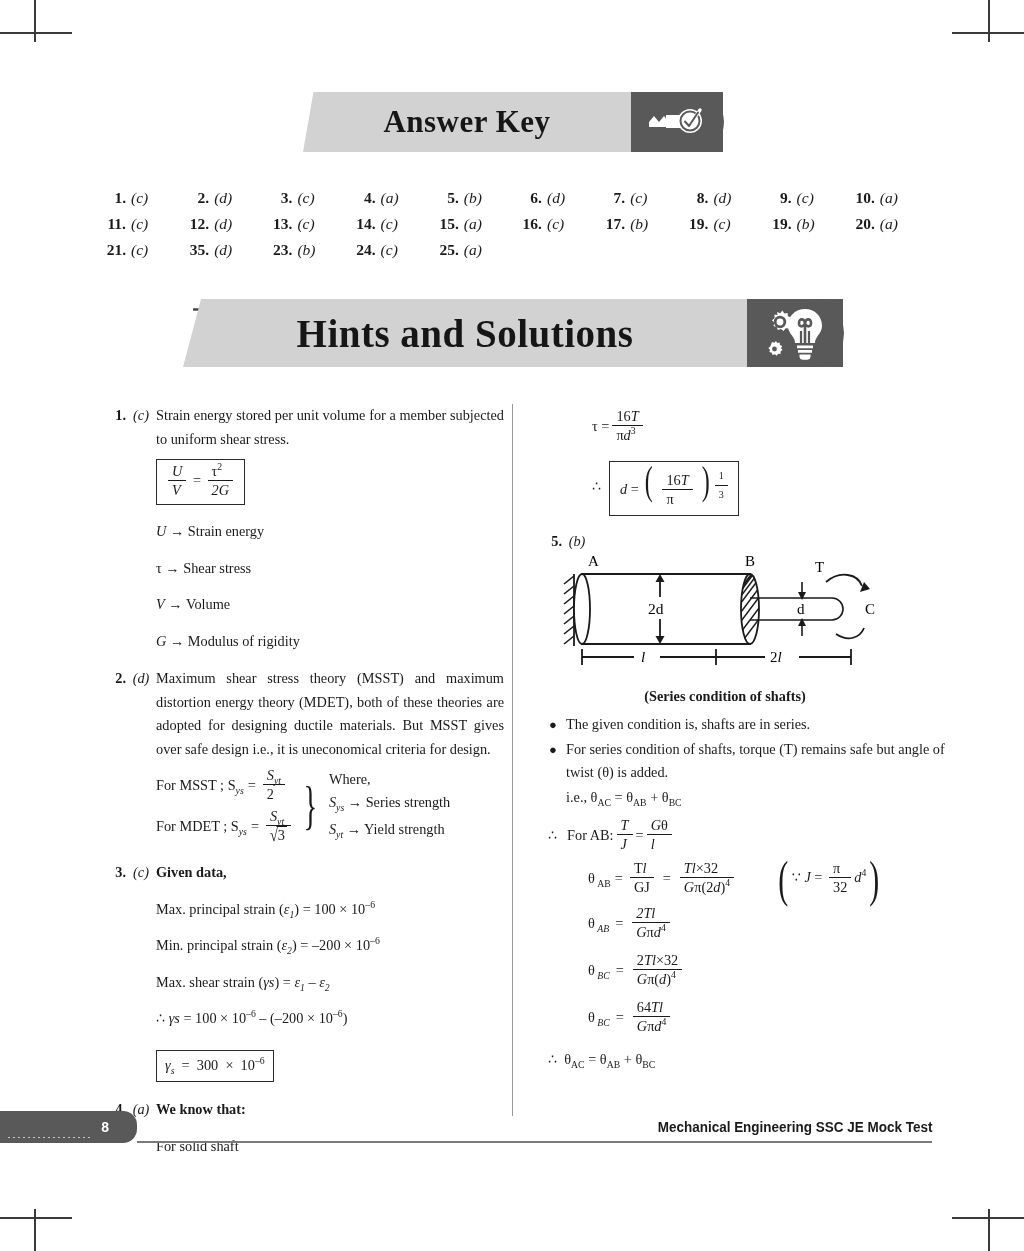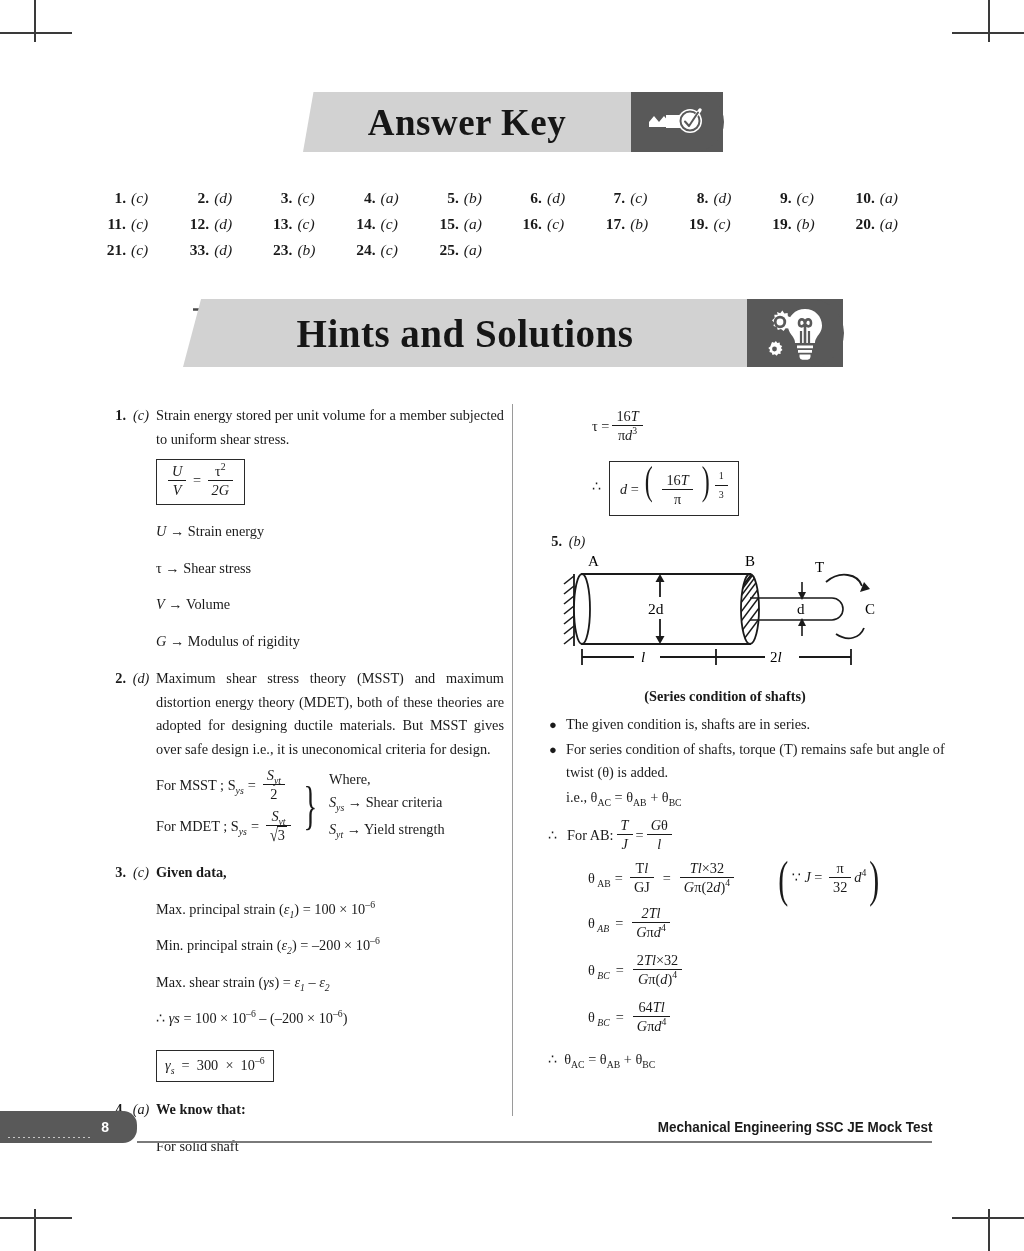--- a/index.html
+++ b/index.html
@@ -109,21 +109,20 @@
   .sol-body { flex: 1; text-align: justify; font-family: Liberation Serif, serif; }
   .sol-body.nojust { text-align: left; }
   .b { font-weight: bold; }
   .i { font-style: italic; }
 
   
   .frac {
     display: inline-flex;
     flex-direction: column;
     vertical-align: middle;
-    text-align: center;
     margin: 0 3px;
     position: relative;
     top: -1px;
   }
   .frac .num { padding: 0 4px; border-bottom: 1.1px solid #1a1a1a; line-height: 18px; }
   .frac .den { padding: 0 4px; line-height: 18px; }
   sup { font-size: .68em; vertical-align: super; line-height: 0; }
   sub { font-size: .68em; vertical-align: sub; line-height: 0; }
   .boxed {
     display: inline-block;
@@ -219,21 +218,21 @@
 <div class="crop h" style="left:0; bottom:32px;"></div>
 <div class="crop v" style="left:988px; bottom:0;"></div>
 <div class="crop h" style="right:0; bottom:32px;"></div>
 
 <div class="banner-wrap" style="left:303px; top:92px; width:420px; height:60px;">
   <svg class="ribbon-tail" viewBox="0 0 420 68" preserveAspectRatio="none">
     <path d="M13 14 L30 14 L17 60 L400 60 Q416 60 414 46" fill="none" stroke="#4a4a4a" stroke-width="3"></path>
   </svg>
   <div class="banner">
     <div class="banner-body">
-      <span class="banner-title" style="font-size:37px;">Answer Key</span>
+      <span class="banner-title" style="font-size:31px;">Answer Key</span>
     </div>
     <div class="banner-icon-area" style="width:92px;">
       <svg width="62" height="34" viewBox="0 0 62 34">
         <path d="M3 17 L8 11 L13 17 L18 11 L23 17 L28 11 L33 17 L33 22 L8 22 L3 22 Z" fill="#ffffff"></path>
         <rect x="20" y="10" width="20" height="13" fill="#ffffff"></rect>
         <circle cx="44" cy="16" r="12" fill="#ffffff"></circle>
         <circle cx="44" cy="16" r="9.5" fill="none" stroke="#595959" stroke-width="2"></circle>
         <path d="M39 16.5 L43 21 L54 5" fill="none" stroke="#ffffff" stroke-width="3.4" stroke-linecap="round" stroke-linejoin="round"></path>
         <path d="M39 16.5 L43 21 L52 7.5" fill="none" stroke="#595959" stroke-width="2" stroke-linecap="round" stroke-linejoin="round"></path>
       </svg>
@@ -322,21 +321,21 @@
   <div class="ak-cell">
       <span class="ak-num">20.</span>
       <span class="ak-ans">(a)</span>
     </div>
 
   <div class="ak-cell">
       <span class="ak-num">21.</span>
       <span class="ak-ans">(c)</span>
     </div>
   <div class="ak-cell">
-      <span class="ak-num">33.</span>
+      <span class="ak-num">35.</span>
       <span class="ak-ans">(d)</span>
     </div>
   <div class="ak-cell">
       <span class="ak-num">23.</span>
       <span class="ak-ans">(b)</span>
     </div>
   <div class="ak-cell">
       <span class="ak-num">24.</span>
       <span class="ak-ans">(c)</span>
     </div>
@@ -448,21 +447,21 @@
             <span class="num i">S<sub>yt</sub></span>
             <span class="den"><span class="radic">√</span><span class="sqrt">3</span></span>
           </span>
         </div>
       </div>
       <span class="brace">}</span>
       <div>
         <div style="line-height:21px;">Where,</div>
         <div style="line-height:24px;">
           <span class="i">S<sub>ys</sub></span>
-          <span>→ Shear criteria</span>
+          <span>→ Series strength</span>
         </div>
         <div style="line-height:30px;">
           <span class="i">S<sub>yt</sub></span>
           <span>→ Yield strength</span>
         </div>
       </div>
     </div>
   </div>
 
   <div class="sol" style="margin-top:12px;">

